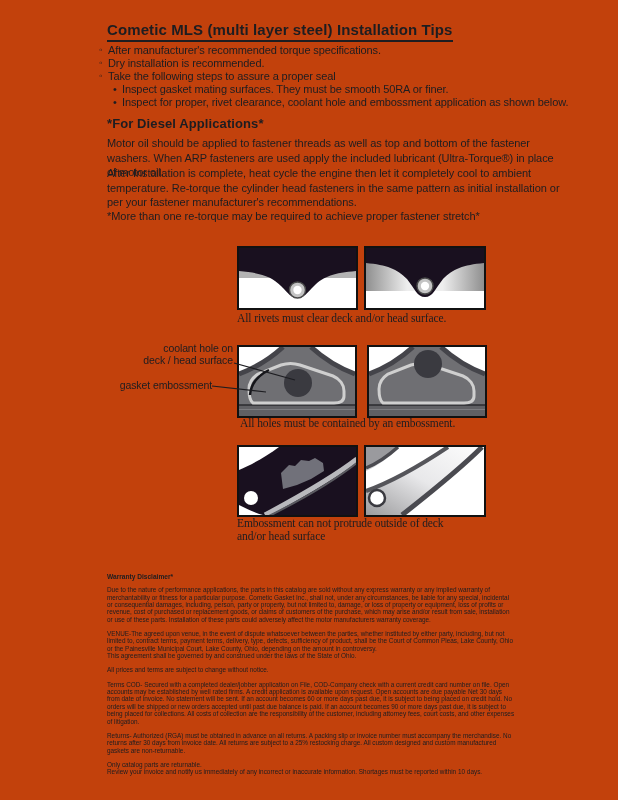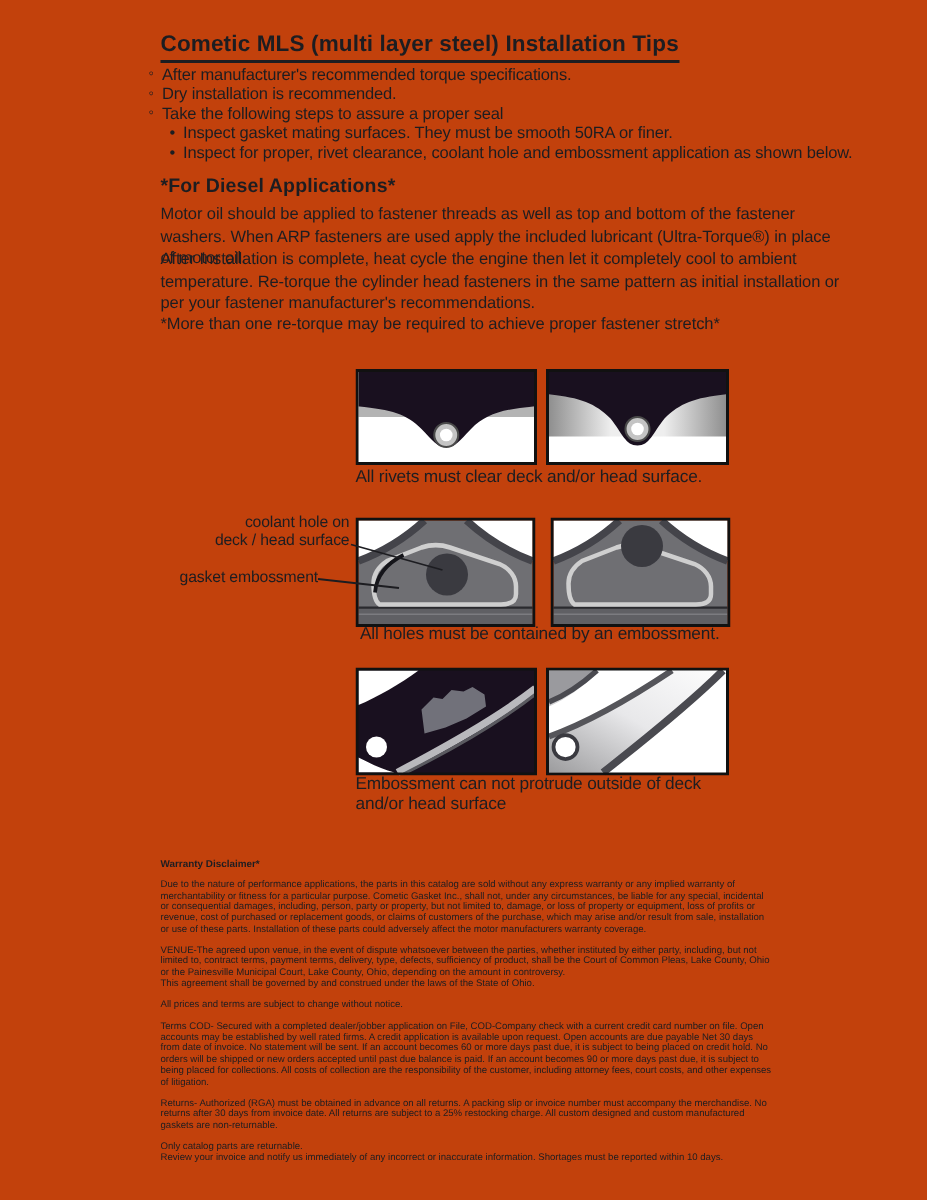--- a/index.html
+++ b/index.html
@@ -27,21 +27,21 @@
   .p1 { top:136px; }
   .p2 { top:166px; }
   .note { left:107px; top:210px; font-size:11px; letter-spacing:-0.05px; }
 
   .fig-labels { left:237px; width:249px; display:flex; font-size:14px; letter-spacing:1.1px; }
   .fig-labels span { flex:1; text-align:center;margin-top:47px; }
   .fl1 { top:230px; } .fl2 { top:329px; } .fl3 { top:429px; }
 
   .panel { position:absolute; display:block; }
 
-  .caption { font-size:11.5px; letter-spacing:-0.1px; }
+  .caption { font-size:11.5px; letter-spacing:-0.1px;font-family:Liberation Serif, serif; }
   .cap1 { left:237px; top:312px; }
   .cap2 { left:240px; top:417px; }
   .cap3 { left:237px; top:517px; line-height:13px; }
 
   .side-label { text-align:right; font-size:10.5px; line-height:11.8px; letter-spacing:-0.1px; }
   .lbl-coolant { left:100px; top:343px; width:133px; }
   .lbl-emboss  { left:100px; top:380px; width:112px; }
   .leaders { left:210px; top:346px; width:110px; height:52px; overflow:visible; }
 
   .disclaimer { left:107px; top:573px; width:409px; font-size:6.4px; line-height:7.35px; }

